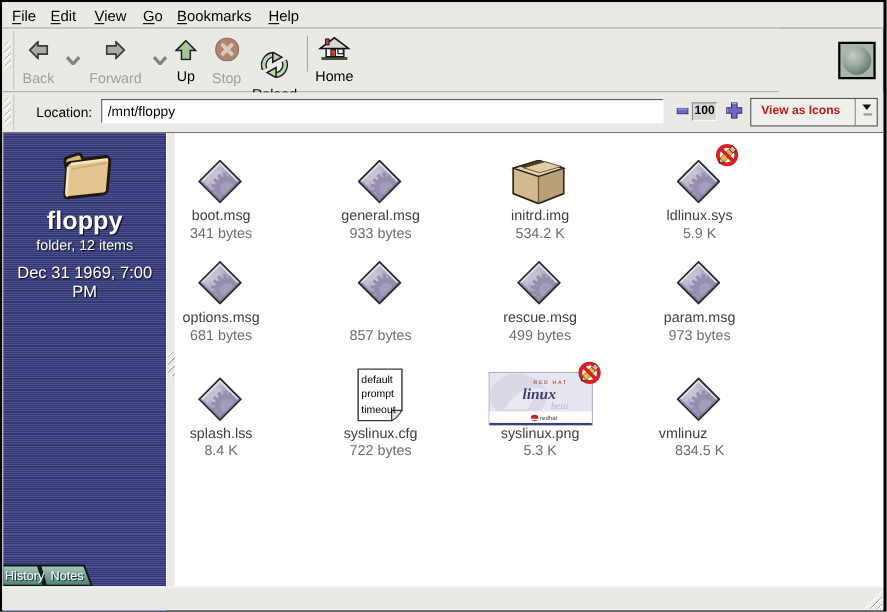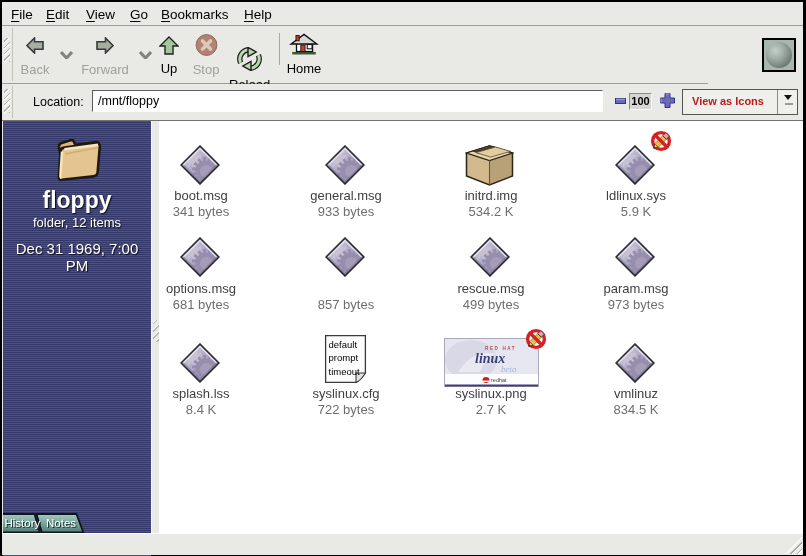--- a/index.html
+++ b/index.html
@@ -301,23 +301,23 @@
         <ellipse cx="42" cy="42" rx="3.4" ry="3" fill="#cc2020"></ellipse>
         <path d="M38.6 42.6 L45.4 42.6 L45.4 44 L38.6 44 Z" fill="#fdfdfd"></path>
         <text x="47" y="44" font-size="5.5" font-family="Liberation Sans" fill="#444">redhat</text>
         <rect x="1" y="46.5" width="93" height="2" fill="#3a3f78"></rect>
       </svg>
     </div>
     <div class="abs" style="left:366px;top:206.5px;"><svg width="22" height="22" viewBox="0 0 22 22">
           <use href="#nowrite"></use>
         </svg></div>
     <div class="fname" style="left:260px;top:265px;">syslinux.png</div>
-    <div class="fsize" style="left:260px;top:281px;">2.7 K</div>
+    <div class="fsize" style="left:260px;top:281px;">5.3 K</div>
     <div class="abs" style="left:456px;top:222px;"><svg width="40" height="40" viewBox="0 0 44 44">
           <use href="#diamond"></use>
         </svg></div>
-    <div class="fname" style="left:405px;top:265px;">vmlinuz</div>
+    <div class="fname" style="left:390px;top:265px;">vmlinuz</div>
     <div class="fsize" style="left:405px;top:281px;">834.5 K</div>
   </div>
   <div id="statusbar">
     <div class="abs" style="right:1px;bottom:1px;width:17px;height:17px;clip-path:polygon(100% 0,100% 100%,0 100%);background:repeating-linear-gradient(135deg,#ebebe8 0 2.2px,#a8a8a3 2.2px 3.2px,#fdfdfd 3.2px 4.4px);"></div>
   </div>
 </div>
 
 </body></html>

